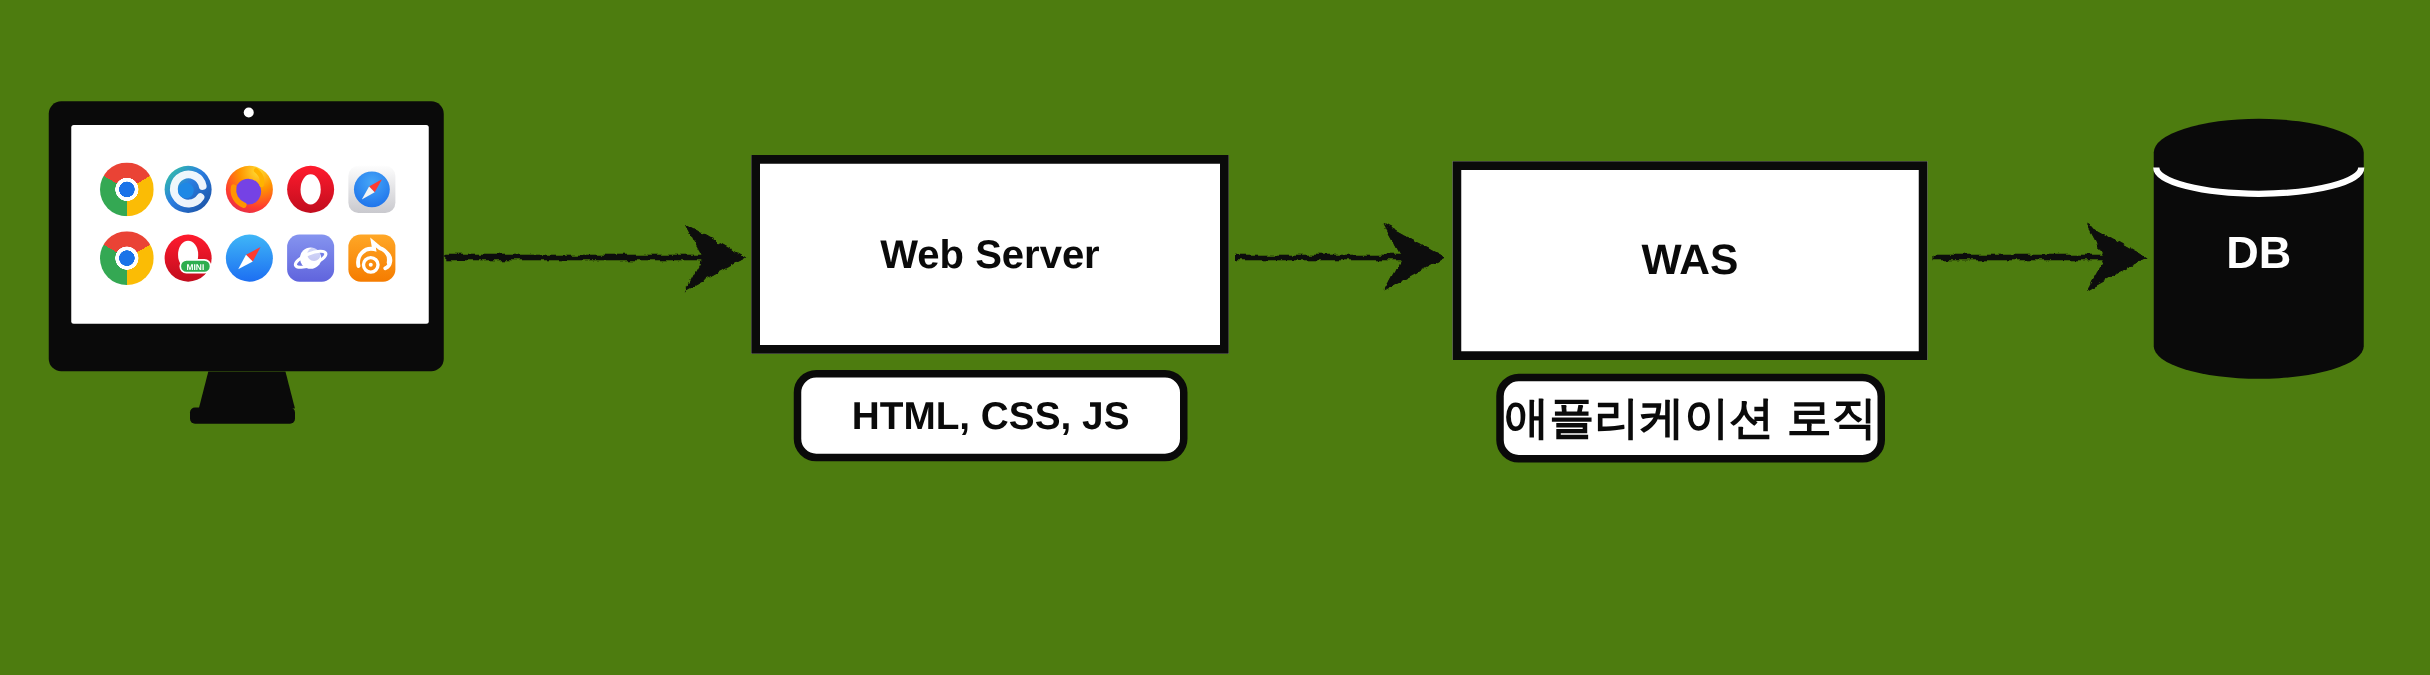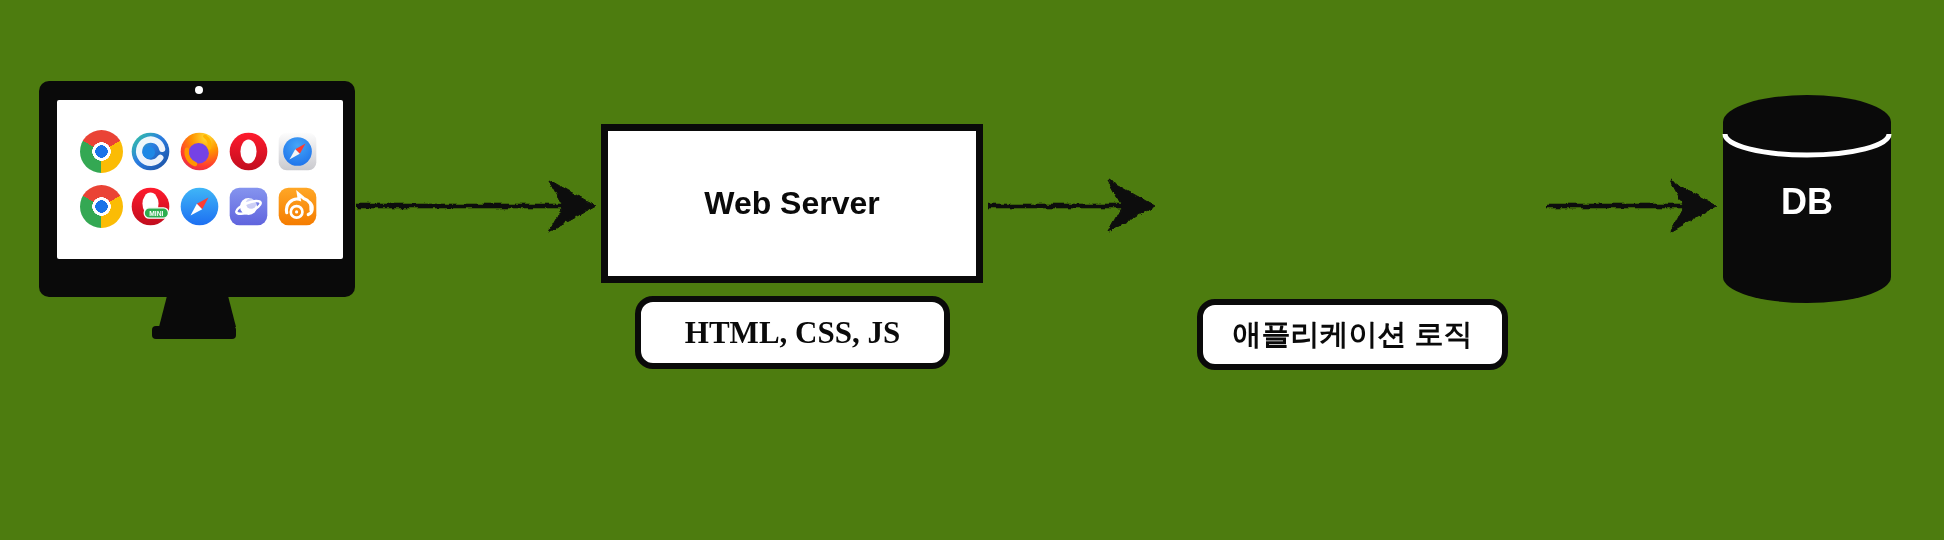--- a/index.html
+++ b/index.html
@@ -57,23 +57,23 @@
     font-weight:bold; color:#0a0a0a;
   }
   .node-web-server { left:601px; top:124px; width:382px; height:159px; font-size:32px; }
   .node-was        { left:1162px; top:129px; width:380px; height:159px; font-size:34px; }
 
   .pill {
     position:absolute; background:#ffffff; border:6px solid #0a0a0a; border-radius:18px;
     display:flex; align-items:center; justify-content:center;
     font-weight:bold; color:#0a0a0a;
   }
-  .pill-html  { left:635px; top:296px; width:315px; height:73px; font-size:31px;font-family:Liberation Serif, serif; }
+  .pill-html  { left:635px; top:296px; width:315px; height:73px; font-size:31px; }
   .pill-image { left:684px; top:374px; width:216px; height:78px; font-size:29px; }
-  .pill-logic { left:1197px; top:299px; width:311px; height:71px; font-size:29px; }
+  .pill-logic { left:1197px; top:299px; width:311px; height:71px; font-size:36px; }
 
   .db { position:absolute; left:1722px; top:92px; }
   .db text { font-family:"Liberation Sans","DejaVu Sans",sans-serif; }
   .mini-badge-text { font-family:"Liberation Sans","DejaVu Sans",sans-serif; }
 </style>
 </head>
 <body>
 
 <div class="canvas">
 
@@ -228,20 +228,23 @@
     </g>
   </svg>
 
   <div class="node-box node-web-server">
     <span>Web Server</span>
   </div>
   <div class="pill pill-html">
     <span>HTML, CSS, JS</span>
   </div>
 
+  <div class="node-box node-was">
+    <span>WAS</span>
+  </div>
   <div class="pill pill-logic">
     <span>애플리케이션 로직</span>
   </div>
 
   <svg class="db" width="170" height="222" viewBox="0 0 170 222">
     <path d="M1 30 A84 27 0 0 1 169 30 L169 185 A84 26 0 0 1 1 185 Z" fill="#0a0a0a"></path>
     <path d="M3 42 A82 21 0 0 0 167 42" fill="none" stroke="#ffffff" stroke-width="5"></path>
     <text x="85" y="122" text-anchor="middle" fill="#ffffff" font-size="36" font-weight="bold">DB</text>
   </svg>
 

